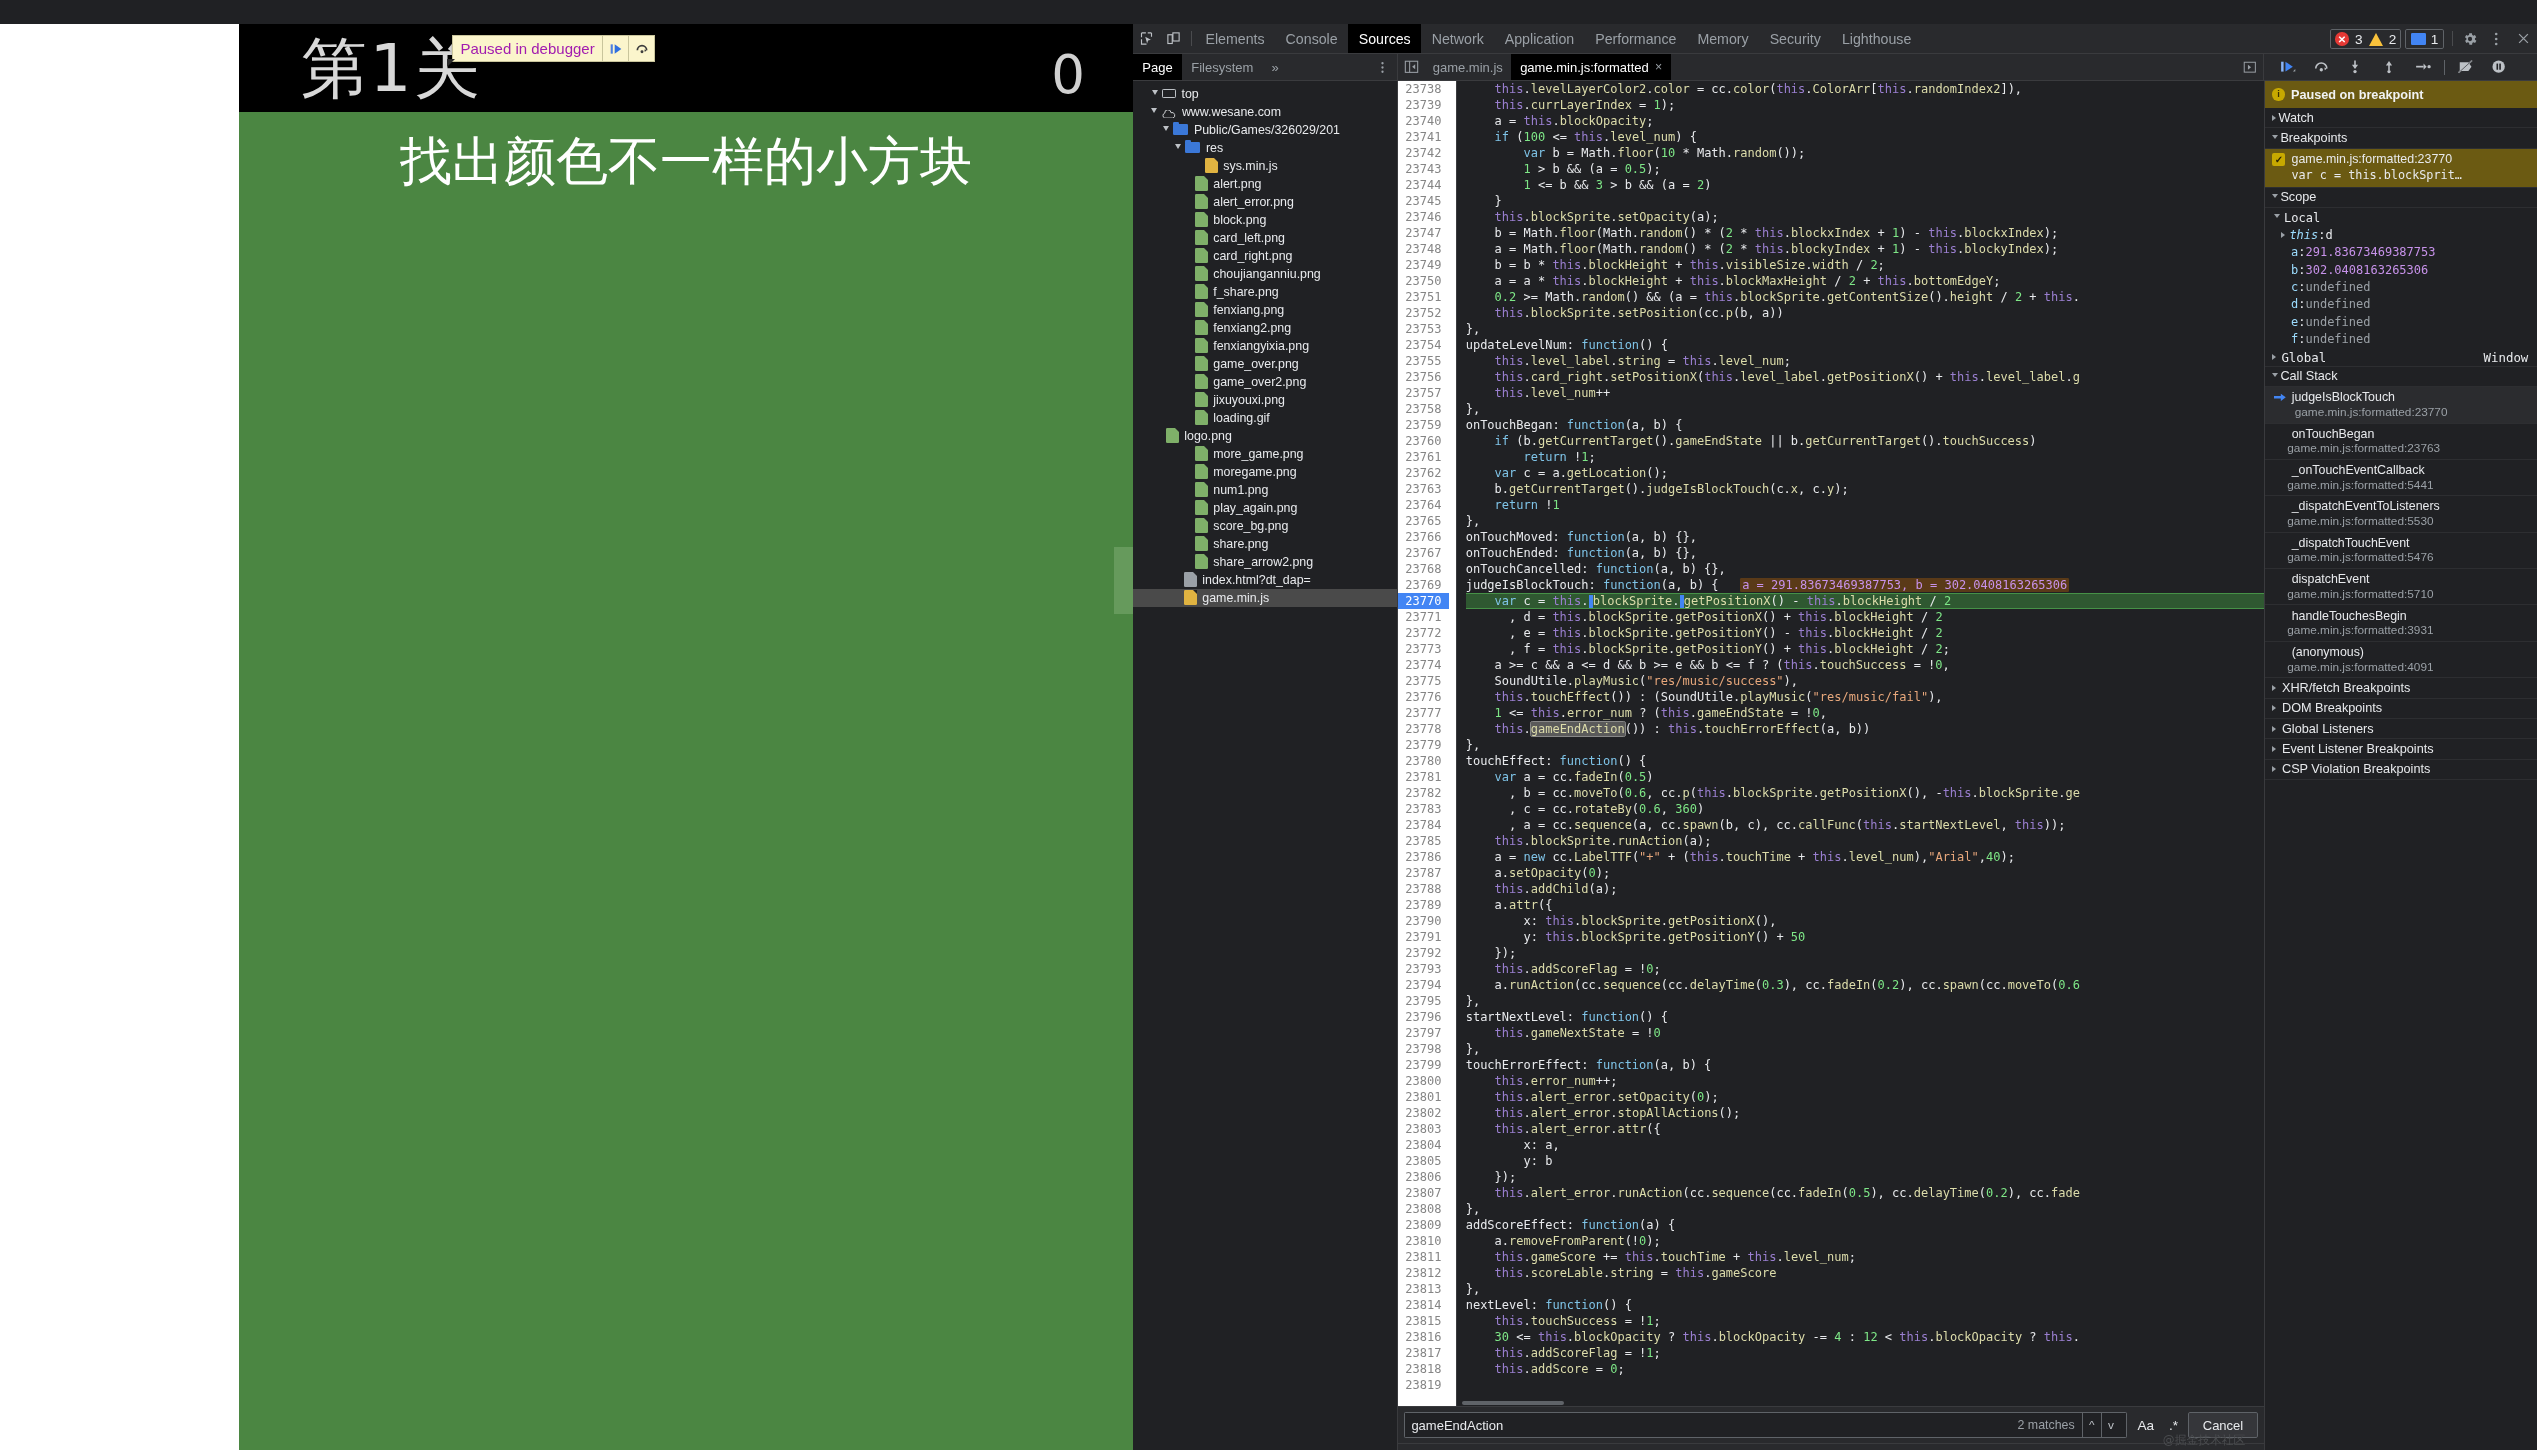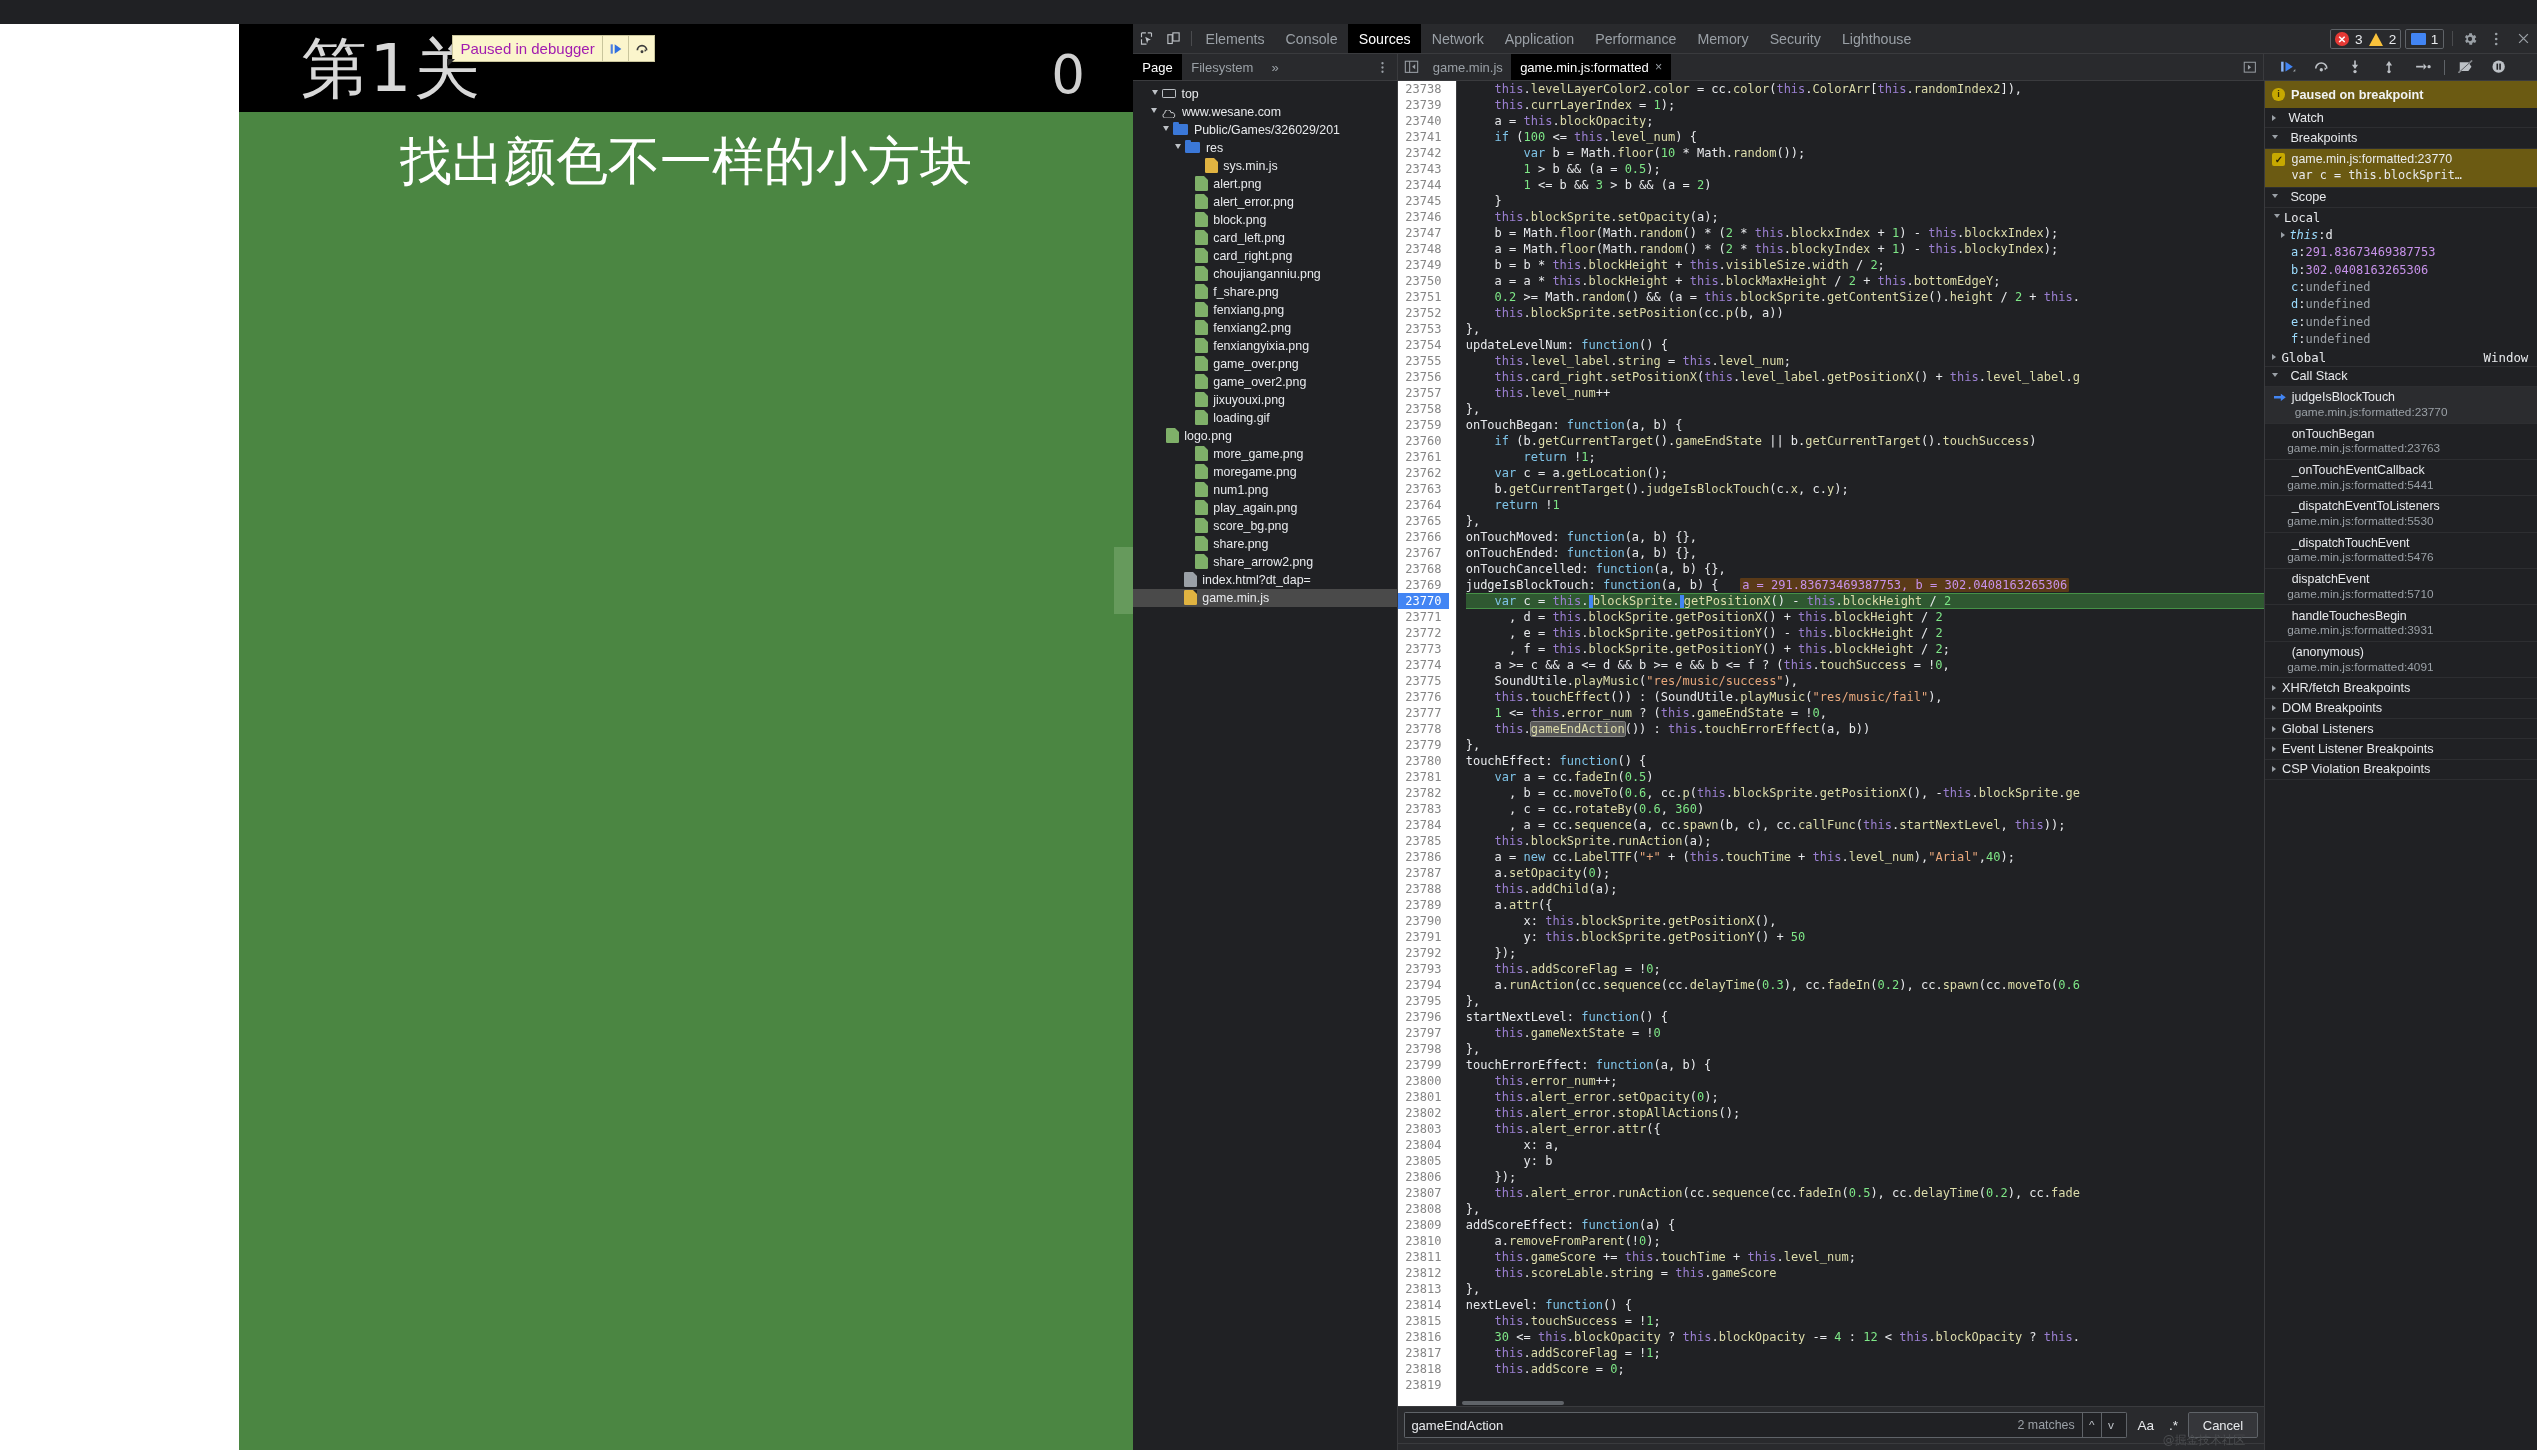--- a/index.html
+++ b/index.html
@@ -216,21 +216,21 @@
     width: 273px; flex: 0 0 273px; background:#202124;
     border-left:0.6px solid #3a3b3e; overflow:hidden; display:flex; flex-direction:column;
   }
   .paused-bp {
     height: 27px; background:#6b5a12; display:flex; align-items:center; gap:6.2px;
     padding: 0 7.4px; font-size: 12.7px; font-weight:bold; color:#f1f3f4;
   }
   .info-dot { width:12.4px;height:12.4px;border-radius:50%;background:#c7a900;color:#3a3000;
               display:flex;align-items:center;justify-content:center;font-size:9.3px;font-weight:bold; }
   .sect-hdr {
-    height: 20.4px; display:flex; align-items:center; gap:12px; padding-left:7.4px;
+    height: 20.4px; display:flex; align-items:center; gap:2px; padding-left:7.4px;
     font-size:12.7px; color:#e8eaed; border-bottom:0.6px solid #2d2e31; background:#202124;
   }
   .tri-s { width:0;height:0;border-left:4.6px solid #9aa0a6;border-top:3.1px solid transparent;border-bottom:3.1px solid transparent; }
   .tri-s.open { border-left:3.1px solid transparent;border-right:3.1px solid transparent;border-top:4.6px solid #9aa0a6; }
   .bp-item {
     background:#6b5a12; padding: 3.7px 7.4px 5px 7.4px; border-bottom:0.6px solid #2d2e31;
   }
   .bp-row1 { display:flex; align-items:center; gap:6.2px; font-size:12.4px; color:#e8eaed; }
   .bp-check { width:13px;height:13px;background:#c7a900;border-radius:1.9px;display:flex;align-items:center;justify-content:center;color:#2a2200;font-size:10px;font-weight:bold; }
   .bp-row2 { font-family:"DejaVu Sans Mono", monospace; font-size:11.8px; color:#e8eaed; padding-left:19px; margin-top:1.2px; white-space:nowrap; overflow:hidden; }

